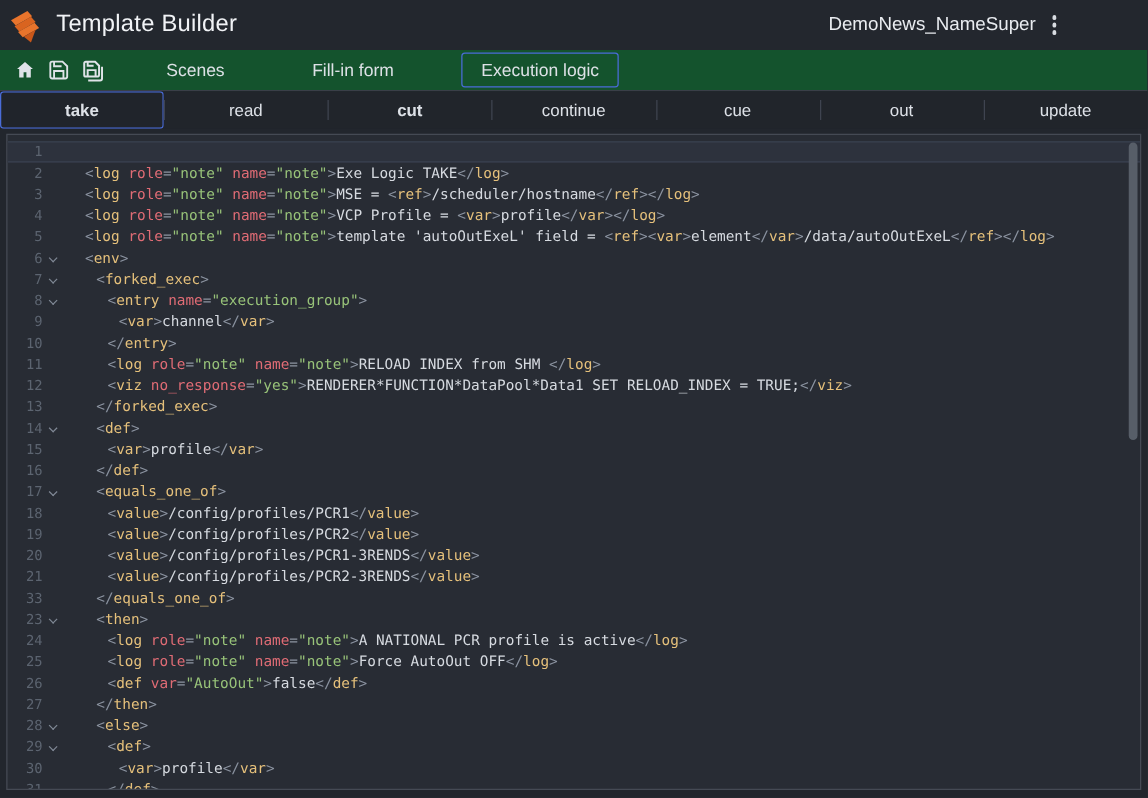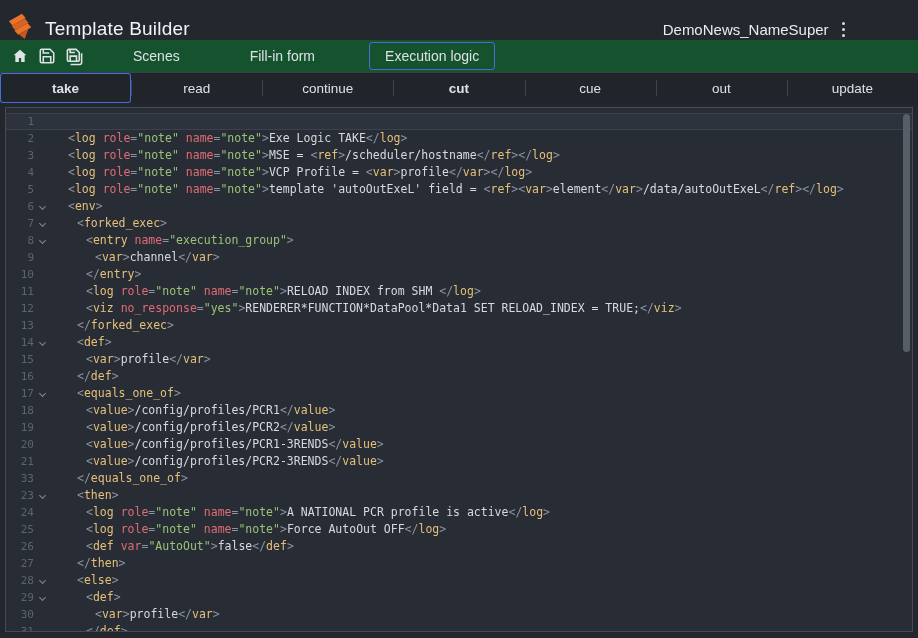--- a/index.html
+++ b/index.html
@@ -3,21 +3,21 @@
 <meta charset="utf-8">
 <style>
   * { box-sizing: border-box; }
   html,body { margin:0; padding:0; }
   body {
     width:918px; height:638px; overflow:hidden;
     background:#22262d; color:#e4e7eb;
     font-family:"Liberation Sans", sans-serif;
   }
   
-  .app-header { height:40px; display:flex; align-items:flex-end; background:#23272e; padding-left:6px; }
+  .app-header { height:40px; display:flex; align-items:center; background:#23272e; padding-left:6px; }
   .logo { width:30px; height:30px; flex:none; }
   .app-title { font-size:19px; color:#f1f3f6; margin-left:9px; font-weight:400; letter-spacing:.2px; }
   .header-right { margin-left:auto; display:flex; align-items:center; gap:10px; padding-right:70px; }
   .project-name { font-size:15px; color:#e9ecf0; }
   .kebab { display:flex; flex-direction:column; gap:2.5px; cursor:pointer; padding:3px; }
   .kebab i { width:3.4px; height:3.4px; border-radius:50%; background:#d8dce1; }
   
   .toolbar { height:33px; display:flex; align-items:center; background:#14532d;
              border-bottom:1px solid #3a3f48; padding-left:8px; }
   .icon-btn { width:24px; height:24px; display:flex; align-items:center; justify-content:center; cursor:pointer; margin-right:3px; }
@@ -101,22 +101,22 @@
   <div class="view-tabs">
       <div class="vtab vtab-scenes">Scenes</div>
       <div class="vtab vtab-fill">Fill-in form</div>
       <div class="vtab vtab-exec active">Execution logic</div>
     </div>
 </div>
 
 <div class="ltabbar">
     <div class="ltab active bold">take</div>
     <div class="ltab">read</div>
+    <div class="ltab bold">cut</div>
     <div class="ltab">continue</div>
-    <div class="ltab bold">cut</div>
     <div class="ltab">cue</div>
     <div class="ltab">out</div>
     <div class="ltab">update</div>
   </div>
 
 <div class="editor">
   <div class="code-area">
       <div class="code-row active"><span class="ln">1</span><span class="fold"></span></div>
       <div class="code-row"><span class="ln">2</span><span class="fold"></span><span class="ct" style="padding-left: 17px;"><span class="tk-pu">&lt;</span><span class="tk-tg">log</span><span class="tk-tx"> </span><span class="tk-at">role</span><span class="tk-pu">=</span><span class="tk-st">"note"</span><span class="tk-tx"> </span><span class="tk-at">name</span><span class="tk-pu">=</span><span class="tk-st">"note"</span><span class="tk-pu">&gt;</span><span class="tk-tx">Exe Logic TAKE</span><span class="tk-pu">&lt;/</span><span class="tk-tg">log</span><span class="tk-pu">&gt;</span></span></div>
       <div class="code-row"><span class="ln">3</span><span class="fold"></span><span class="ct" style="padding-left: 17px;"><span class="tk-pu">&lt;</span><span class="tk-tg">log</span><span class="tk-tx"> </span><span class="tk-at">role</span><span class="tk-pu">=</span><span class="tk-st">"note"</span><span class="tk-tx"> </span><span class="tk-at">name</span><span class="tk-pu">=</span><span class="tk-st">"note"</span><span class="tk-pu">&gt;</span><span class="tk-tx">MSE = </span><span class="tk-pu">&lt;</span><span class="tk-tg">ref</span><span class="tk-pu">&gt;</span><span class="tk-tx">/scheduler/hostname</span><span class="tk-pu">&lt;/</span><span class="tk-tg">ref</span><span class="tk-pu">&gt;</span><span class="tk-pu">&lt;/</span><span class="tk-tg">log</span><span class="tk-pu">&gt;</span></span></div>

